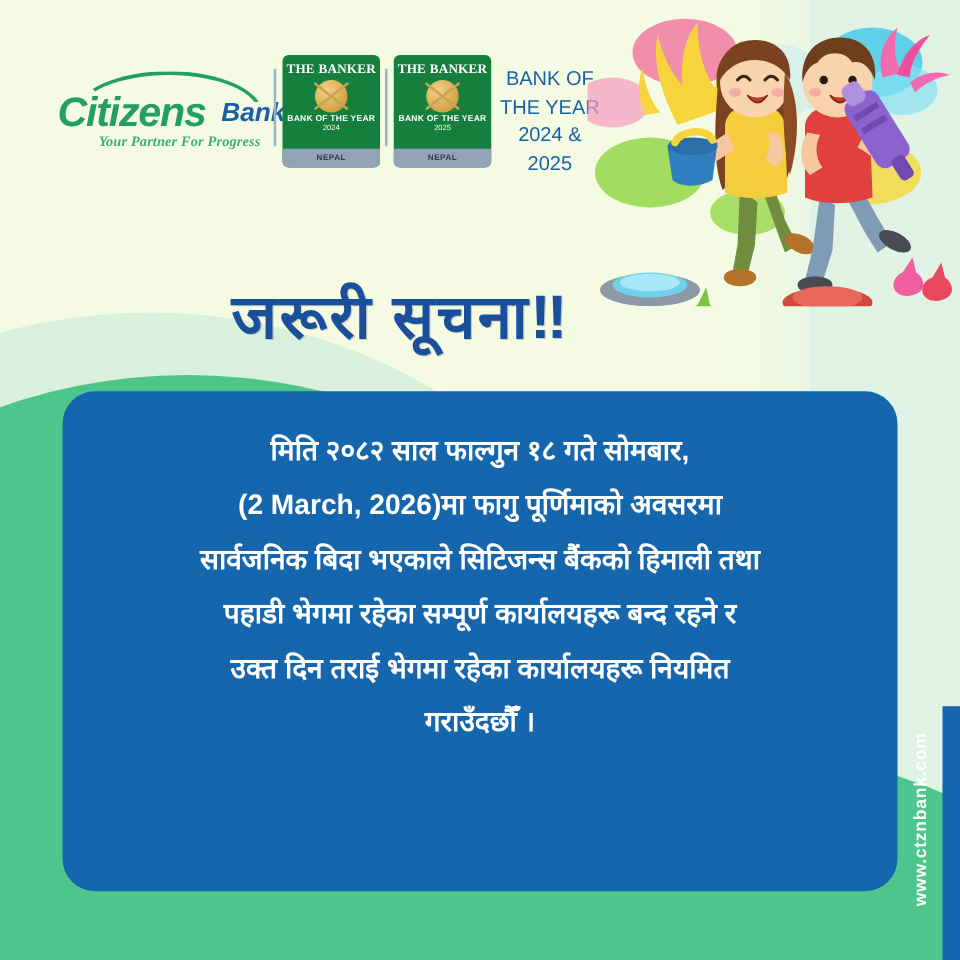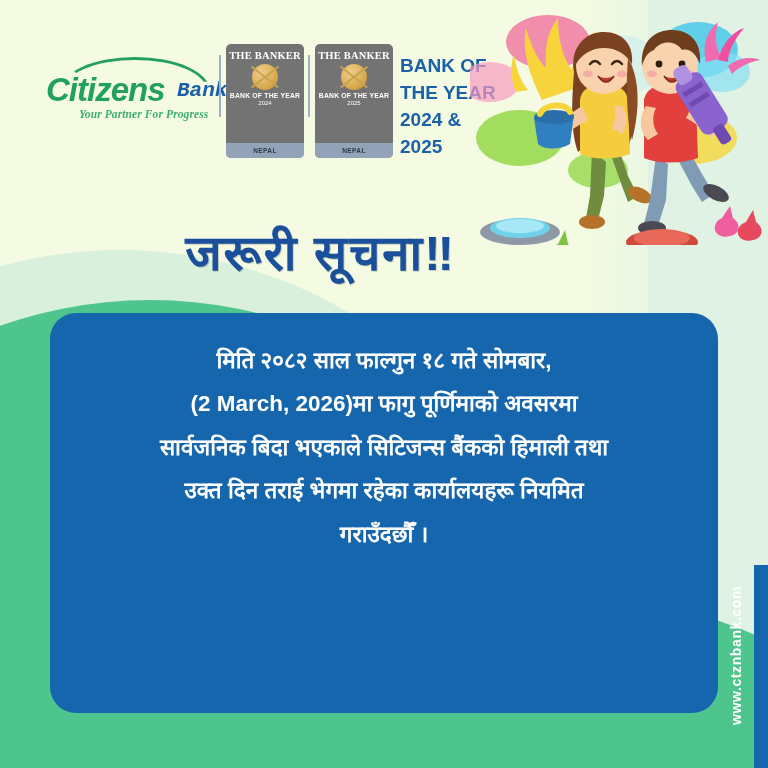--- a/index.html
+++ b/index.html
@@ -73,43 +73,43 @@
     position:absolute; left:0; top:14px;
     font-size:33px; font-weight:bold; font-style:italic;
     letter-spacing:-1px;
     color:#23a05f;
     font-family:"Liberation Sans", sans-serif;
   }
   .logo-bank {
     position:absolute; left:131px; top:22px;
     font-size:21px; font-weight:bold; font-style:italic;
     color:#1a5fa8;
-    font-family:Liberation Mono, monospace;
+    font-family:Liberation Sans, sans-serif;
   }
   .logo-tagline {
     position:absolute; left:1px; top:51px;
     font-size:11.5px; font-style:italic; font-weight:bold;
     color:#3fae72;
     letter-spacing:0.1px;
     font-family:"Liberation Serif", serif;
     margin-left:32px;
   }
 
   .divider {
     position:absolute; top:55px;
     width:2px; height:62px;
     background:#9fb3c8;
   }
   .divider.d1 { left:219px; }
   .divider.d2 { left:308px; }
 
   .award {
     position:absolute; top:44px;
-    width:78px; height:114px;
-    background:#737373;
+    width:78px; height:90px;
+    background:#15803d;
     border-radius:5px;
     overflow:hidden;
     text-align:center;
   }
   .award.a1 { left:226px; }
   .award.a2 { left:315px; }
   .award-top {
     font-family:"Liberation Serif", serif;
     font-size:10.5px; font-weight:bold;
     color:#ffffff;
@@ -145,23 +145,24 @@
   }
   .award-country {
     position:absolute; left:0; bottom:0;
     width:100%; height:15px; line-height:15px;
     background:#92a3b8;
     font-size:6.5px; font-weight:bold; color:#2a3a4d;
     letter-spacing:0.4px;
   }
   .award-caption {
     position:absolute; left:400px; top:53px;
-    font-size:19px; font-weight:bold; line-height:1.42;
+    font-size:16px; font-weight:normal; line-height:1.42;
     color:#1a62a8;
     font-family:"Liberation Sans", sans-serif;
+    text-align:center;
   }
 
   
   .illustration { position:absolute; left:470px; top:10px; width:298px; height:235px; }
 
   
   .title {
     position:absolute; left:0; top:218px; width:641px;
     text-align:center;
     font-size:49px; font-weight:bold;
@@ -350,20 +351,21 @@
       <path d="M88 234 l7 -14 l3 14 c6 4 8 12 2 16 c-8 5 -18 3 -20 -4 c-1 -5 2 -10 8 -12 Z" fill="#7ec242"></path>
     </svg>
   </div>
 
   <div class="title">जरूरी  सूचना‼</div>
 
   <div class="notice-card">
     <div class="notice-line">मिति २०८२ साल फाल्गुन १८ गते सोमबार,</div>
     <div class="notice-line">(2 March, 2026)मा फागु पूर्णिमाको अवसरमा</div>
     <div class="notice-line">सार्वजनिक बिदा भएकाले सिटिजन्स बैंकको हिमाली तथा</div>
+    <div class="notice-line">पहाडी भेगमा रहेका सम्पूर्ण कार्यालयहरू बन्द रहने र</div>
     <div class="notice-line">उक्त दिन तराई भेगमा रहेका कार्यालयहरू नियमित</div>
     <div class="notice-line">गराउँदछौँ ।</div>
   </div>
 
   <div class="web-strip"></div>
   <div class="web-url">www.ctznbank.com</div>
 
 </div>
 
 </body></html>

